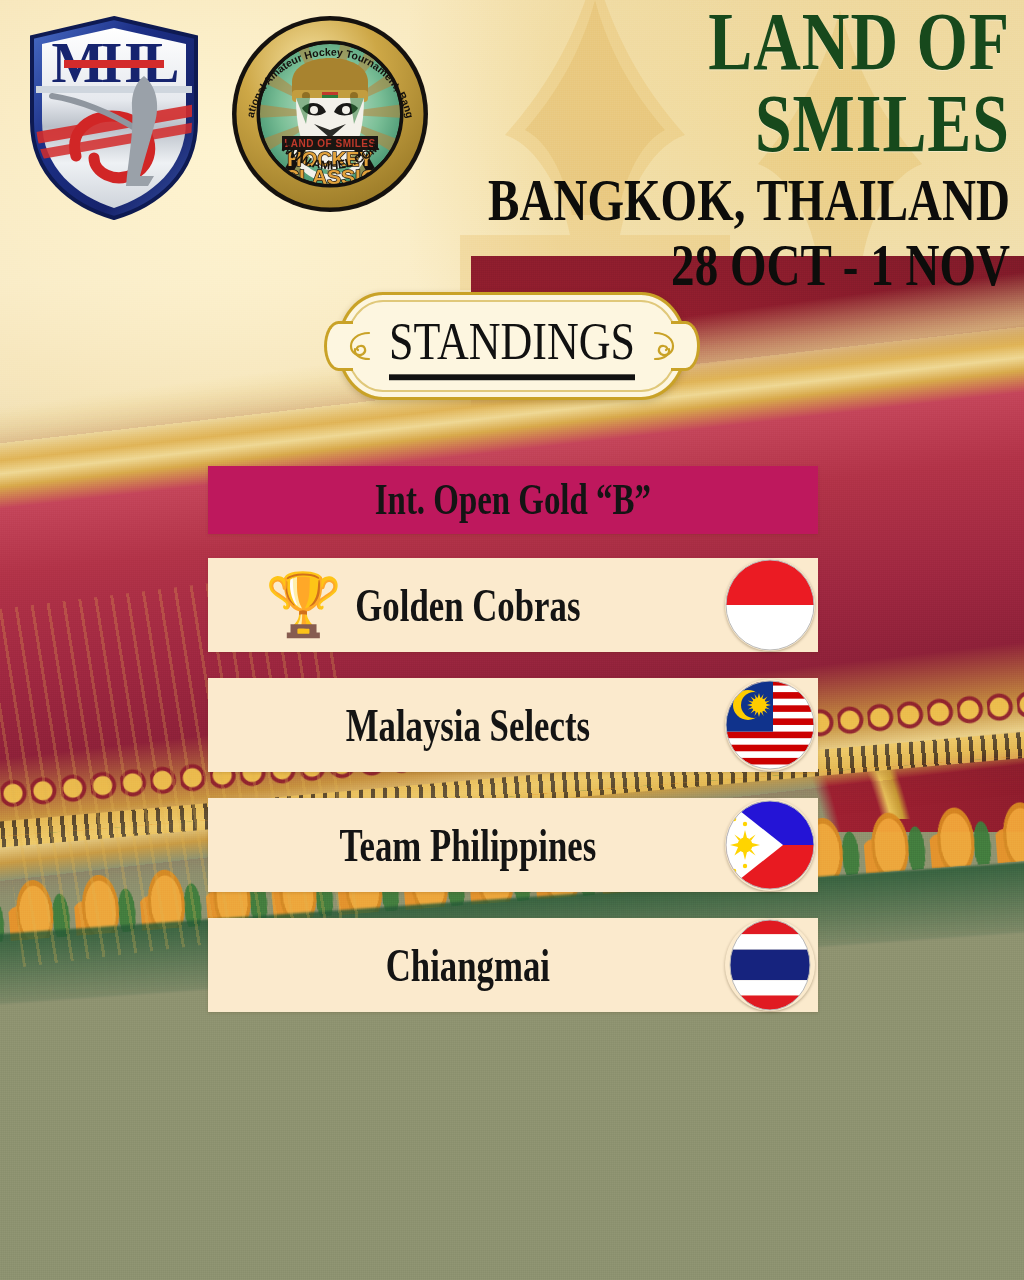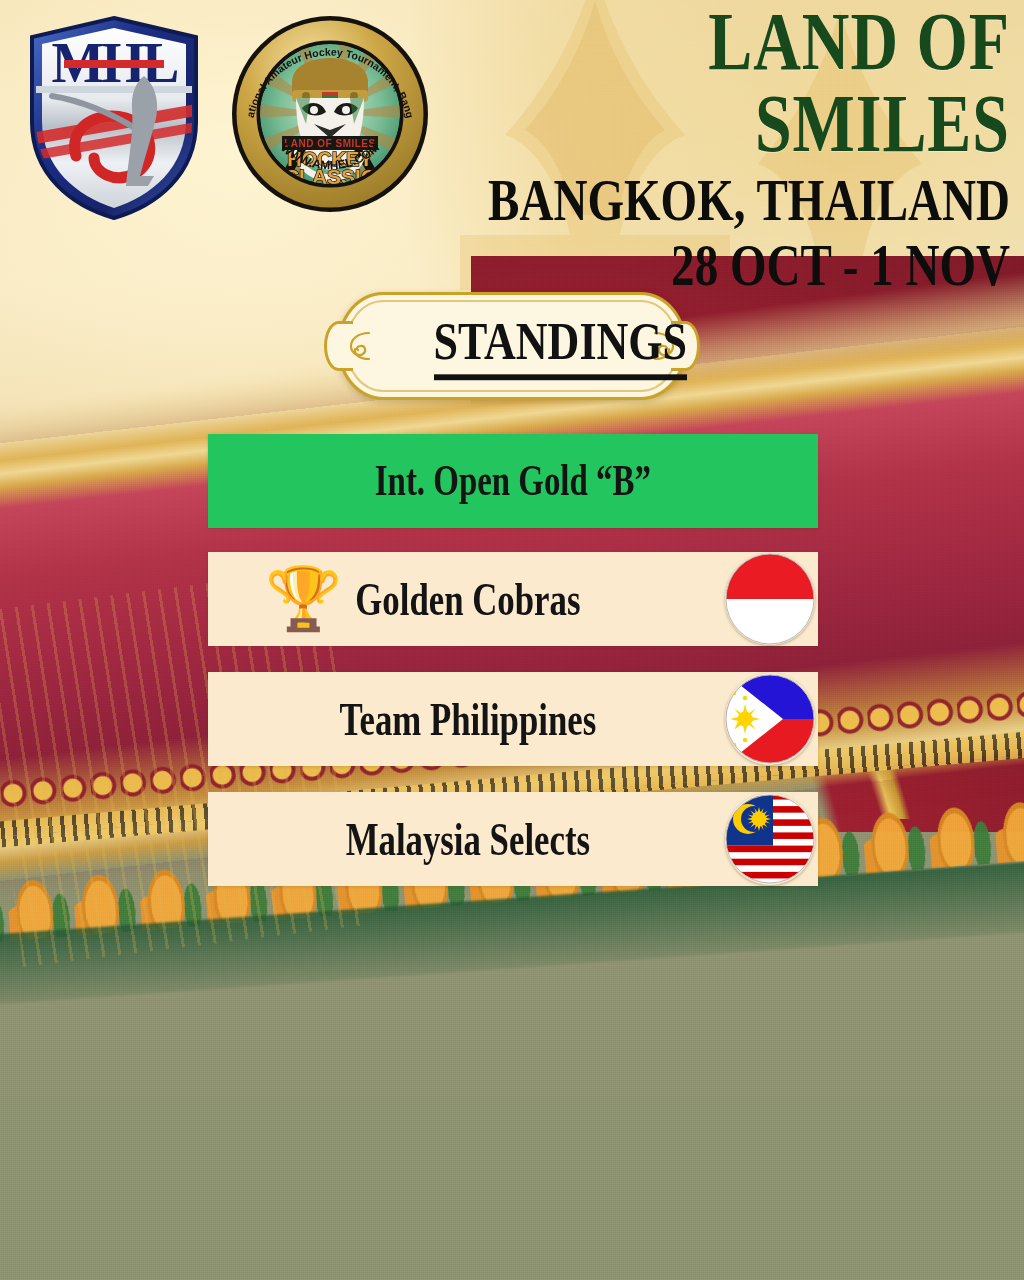--- a/index.html
+++ b/index.html
@@ -183,44 +183,45 @@
   .swirl{
     position:absolute; top:50%; transform:translateY(-50%);
     width:30px; height:34px; color:#c9a227; z-index:3;
   }
   .swirl.left{ left:10px; }
   .swirl.right{ right:10px; }
 
   .banner-text{
     position:absolute; left:0; right:0; top:50%;
     transform:translateY(-50%);
-    text-align:right;
-    font-family:"Liberation Serif", serif;
-    font-weight:bold;
+    text-align:center;
+    font-family:"Liberation Serif", serif;
+    font-weight:normal;
     font-size:44px;
     letter-spacing:0px;
     color:#111;
     z-index:4;
   }
   .banner-text span{
     display:inline-block;
     border-bottom:5px solid #111;
     padding-bottom:2px;
     transform:scaleY(1.18);
   }
 
   
   #standings{
     position:absolute; left:208px; top:434px; width:610px; z-index:6;
   }
   .cat-row{
-    height:94px; background:#22c55e;
+    height:68px; background:#be185d;
     display:flex; align-items:center; justify-content:center;
     margin-bottom:24px;
     box-shadow:0 1px 3px rgba(80,50,10,.18);
+    margin-top:32px;
   }
   .cat-row .cat-label{
     font-family:"Liberation Serif", serif;
     font-weight:bold;
     font-size:35px;
     color:#141414;
     transform:scaleY(1.24) scaleX(.94);
   }
 
   .team-row{
@@ -467,56 +468,20 @@
           </clipPath>
         <g clip-path="url(#ci1)">
           <rect x="0" y="0" width="90" height="46" fill="#eb1b23"></rect>
           <rect x="0" y="46" width="90" height="46" fill="#ffffff"></rect>
         </g>
         <ellipse cx="45" cy="46" rx="44" ry="45" fill="none" stroke="#b9b9b9" stroke-width="1"></ellipse>
       </svg>
     </div>
   </div>
 
-
-  <div class="team-row">
-    <div class="badge-slot"></div>
-    <div class="team-name">Team Philippines</div>
-    <div class="flag">
-      <svg viewBox="0 0 90 92" xmlns="http://www.w3.org/2000/svg">
-        <clipPath id="cp">
-            <circle cx="45" cy="46" r="44"></circle>
-          </clipPath>
-        <g clip-path="url(#cp)">
-          <rect x="0" y="0" width="90" height="46" fill="#2414d6"></rect>
-          <rect x="0" y="46" width="90" height="46" fill="#e81a21"></rect>
-          <path d="M0 0 L58 46 L0 92 Z" fill="#ffffff"></path>
-          <g fill="#ffd400" transform="translate(20,46)">
-            <circle r="7.5"></circle>
-            <g>
-              <path d="M0 -15 L2 -7 L-2 -7 Z"></path>
-                <path d="M0 15 L2 7 L-2 7 Z"></path>
-              <path d="M-15 0 L-7 2 L-7 -2 Z"></path>
-                <path d="M15 0 L7 2 L7 -2 Z"></path>
-              <path d="M-10.6 -10.6 L-4.2 -6 L-6 -4.2 Z"></path>
-                <path d="M10.6 10.6 L4.2 6 L6 4.2 Z"></path>
-              <path d="M10.6 -10.6 L6 -4.2 L4.2 -6 Z"></path>
-                <path d="M-10.6 10.6 L-6 -0 L-4.2 6 Z"></path>
-            </g>
-            <circle cx="0" cy="-21" r="2.2"></circle>
-              <circle cx="0" cy="21" r="2.2"></circle>
-            <circle cx="-22" cy="0" r="2.2"></circle>
-          </g>
-          <circle cx="9" cy="20" r="2.3" fill="#ffd400"></circle>
-          <circle cx="9" cy="72" r="2.3" fill="#ffd400"></circle>
-        </g>
-        <circle cx="45" cy="46" r="44" fill="none" stroke="#b9b9b9" stroke-width="1"></circle>
-      </svg>
-    </div>
-  </div>
 
   <div class="team-row">
     <div class="badge-slot"></div>
     <div class="team-name">Malaysia Selects</div>
     <div class="flag">
       <svg viewBox="0 0 90 92" xmlns="http://www.w3.org/2000/svg">
         <clipPath id="cm">
             <circle cx="45" cy="46" r="44"></circle>
           </clipPath>
         <g clip-path="url(#cm)">
@@ -553,14 +518,69 @@
               <path d="M11.1 -4.6 L5.5 -3 L6.2 -1.2 Z"></path>
                 <path d="M-11.1 4.6 L-5.5 3 L-6.2 1.2 Z"></path>
             </g>
           </g>
         </g>
         <circle cx="45" cy="46" r="44" fill="none" stroke="#b9b9b9" stroke-width="1"></circle>
       </svg>
     </div>
   </div>
 
+  <div class="team-row">
+    <div class="badge-slot"></div>
+    <div class="team-name">Team Philippines</div>
+    <div class="flag">
+      <svg viewBox="0 0 90 92" xmlns="http://www.w3.org/2000/svg">
+        <clipPath id="cp">
+            <circle cx="45" cy="46" r="44"></circle>
+          </clipPath>
+        <g clip-path="url(#cp)">
+          <rect x="0" y="0" width="90" height="46" fill="#2414d6"></rect>
+          <rect x="0" y="46" width="90" height="46" fill="#e81a21"></rect>
+          <path d="M0 0 L58 46 L0 92 Z" fill="#ffffff"></path>
+          <g fill="#ffd400" transform="translate(20,46)">
+            <circle r="7.5"></circle>
+            <g>
+              <path d="M0 -15 L2 -7 L-2 -7 Z"></path>
+                <path d="M0 15 L2 7 L-2 7 Z"></path>
+              <path d="M-15 0 L-7 2 L-7 -2 Z"></path>
+                <path d="M15 0 L7 2 L7 -2 Z"></path>
+              <path d="M-10.6 -10.6 L-4.2 -6 L-6 -4.2 Z"></path>
+                <path d="M10.6 10.6 L4.2 6 L6 4.2 Z"></path>
+              <path d="M10.6 -10.6 L6 -4.2 L4.2 -6 Z"></path>
+                <path d="M-10.6 10.6 L-6 -0 L-4.2 6 Z"></path>
+            </g>
+            <circle cx="0" cy="-21" r="2.2"></circle>
+              <circle cx="0" cy="21" r="2.2"></circle>
+            <circle cx="-22" cy="0" r="2.2"></circle>
+          </g>
+          <circle cx="9" cy="20" r="2.3" fill="#ffd400"></circle>
+          <circle cx="9" cy="72" r="2.3" fill="#ffd400"></circle>
+        </g>
+        <circle cx="45" cy="46" r="44" fill="none" stroke="#b9b9b9" stroke-width="1"></circle>
+      </svg>
+    </div>
+  </div>
+
+  <div class="team-row">
+    <div class="badge-slot"></div>
+    <div class="team-name">Chiangmai</div>
+    <div class="flag">
+      <svg viewBox="0 0 90 92" xmlns="http://www.w3.org/2000/svg">
+        <clipPath id="ct">
+            <ellipse cx="45" cy="46" rx="40" ry="45"></ellipse>
+          </clipPath>
+        <g clip-path="url(#ct)">
+          <rect x="0" y="0" width="90" height="15.3" fill="#e01a22"></rect>
+          <rect x="0" y="15.3" width="90" height="15.3" fill="#ffffff"></rect>
+          <rect x="0" y="30.6" width="90" height="30.6" fill="#16237e"></rect>
+          <rect x="0" y="61.2" width="90" height="15.3" fill="#ffffff"></rect>
+          <rect x="0" y="76.5" width="90" height="15.5" fill="#e01a22"></rect>
+        </g>
+        <ellipse cx="45" cy="46" rx="40" ry="45" fill="none" stroke="#b9b9b9" stroke-width="1"></ellipse>
+      </svg>
+    </div>
+  </div>
 
 </div>
 
 </body></html>

